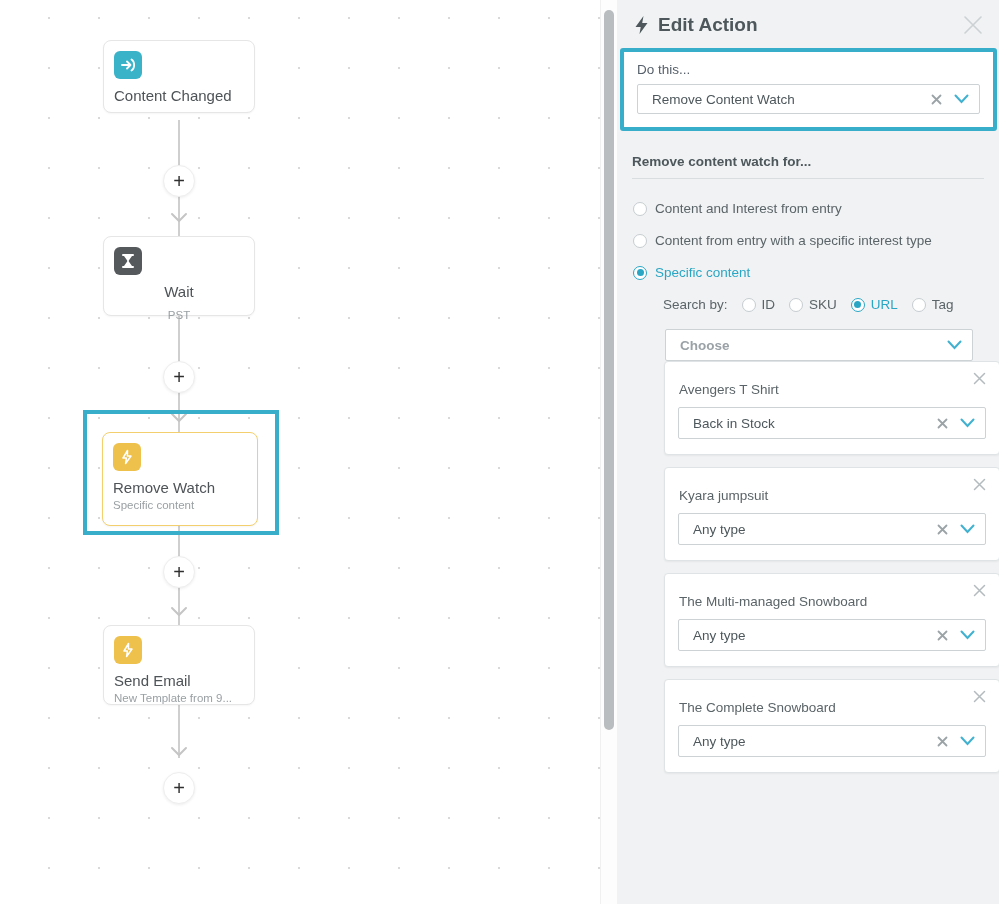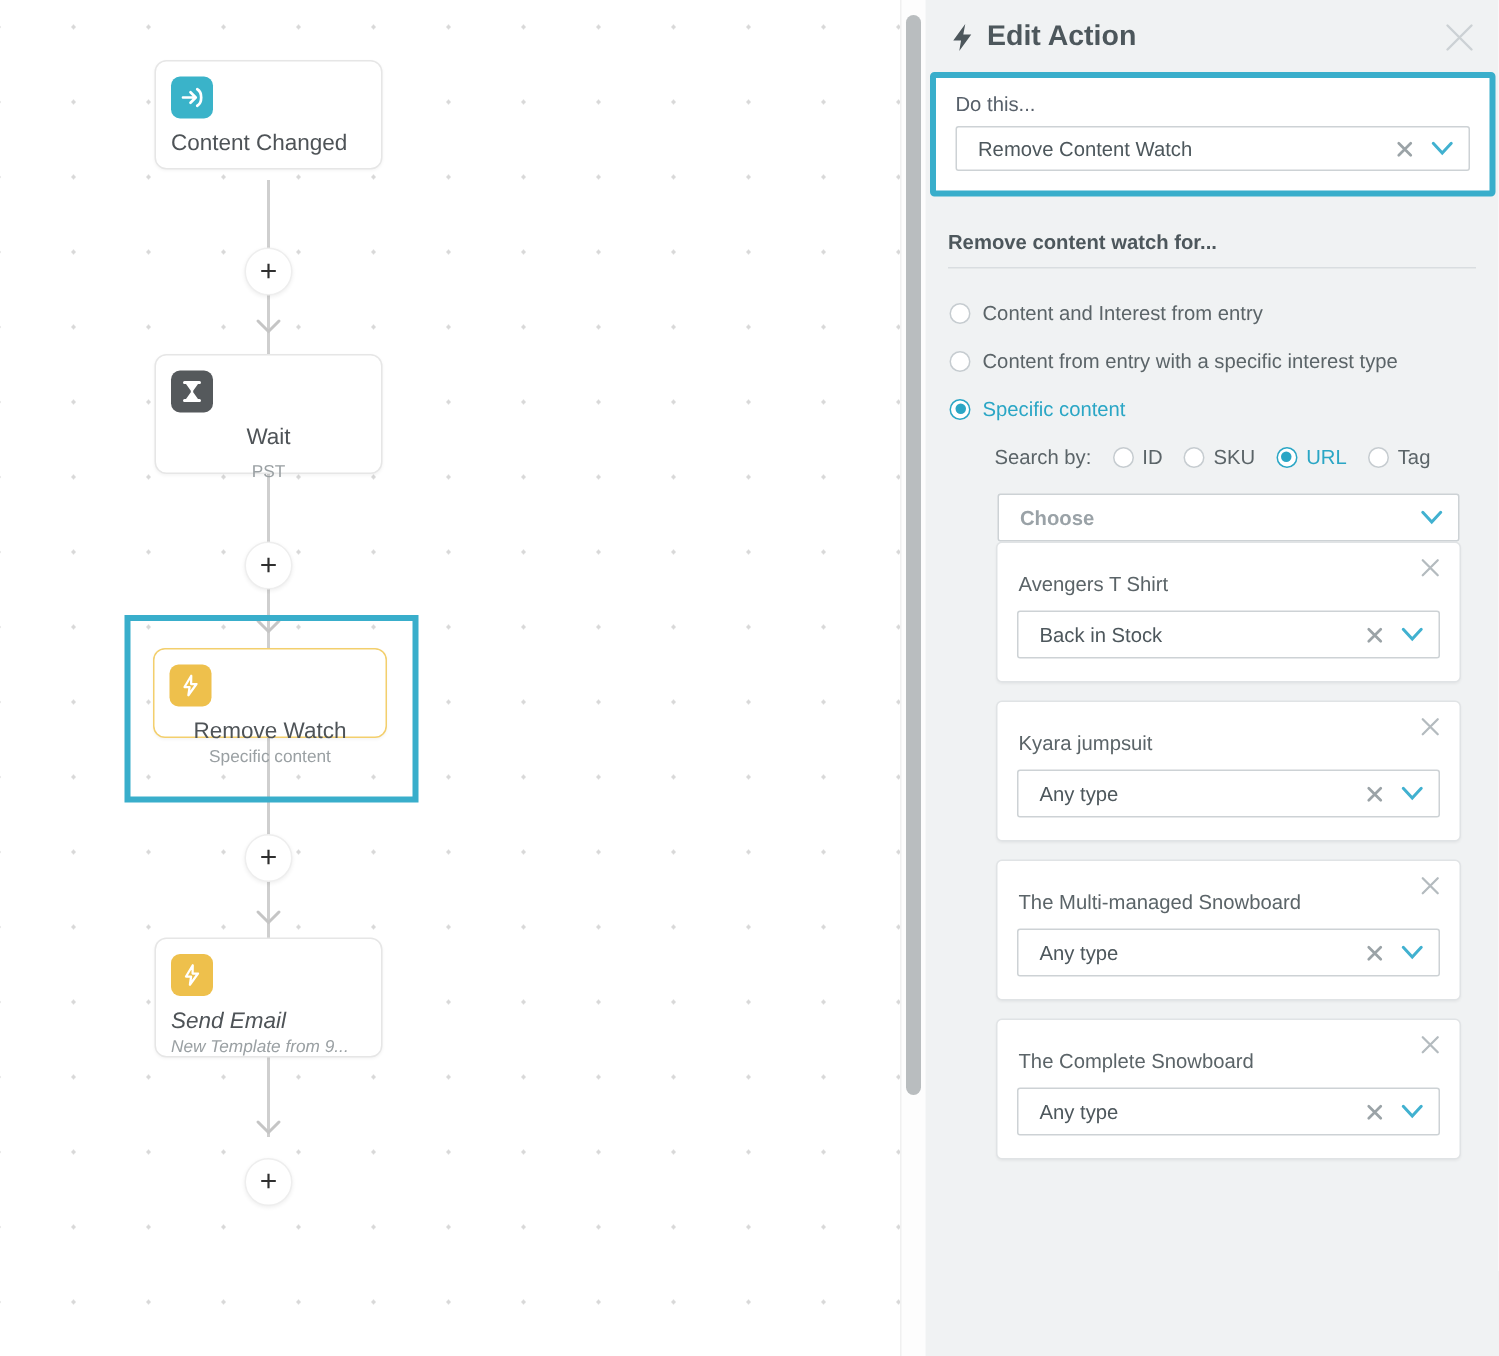--- a/index.html
+++ b/index.html
@@ -72,21 +72,21 @@
 
   .search-row { display:flex; align-items:center; margin:1px 0 0 46px; }
   .search-row .radio { margin-left:14px; margin-right:6px; }
   .search-label { font-size:13.5px; color:#5b6468; }
   .opt-label { font-size:13.5px; color:#5b6468; }
   .opt-label.teal { color:#2aa6c5; }
 
   .choose-wrap { margin:17px 0 0 48px; width:308px; }
   .choose-wrap .select { height:32px; }
 
-  .card { margin:0 0 12px 47px; width:310px; background:#fff;
+  .card { margin:0 0 12px 47px; width:336px; background:#fff;
     border:1px solid #e0e3e5; border-radius:4px; box-shadow:0 1px 2px rgba(0,0,0,.05);
     padding:12px 13px 15px 13px; position:relative; }
   .card:first-of-type { margin-top:36px; }
   .card-x { position:absolute; right:13px; top:10px; cursor:pointer; line-height:0; }
   .card-title { font-size:13.5px; color:#5b6468; margin:8px 1px 10px 1px; }
   .card .select { height:32px; }
 
   svg { display:block; }
 </style>
 </head>
@@ -129,31 +129,31 @@
       <svg width="18" height="18" viewBox="0 0 18 18">
           <path d="M4 3 h10 M4 15 h10" stroke="#fff" stroke-width="2" stroke-linecap="round"></path>
           <path d="M5 4 h8 L9.8 8.5 v1 L13 14 H5 l3.2-4.5 v-1 Z" fill="#fff"></path>
         </svg>
     </div>
     <div class="node-title">Wait</div>
     <div class="node-sub" style="margin-top:9px;">PST</div>
   </div>
 
   <div class="selection-box"></div>
-  <div class="node selected" style="height:60px;text-align:center;">
+  <div class="node selected" style="height:94px;">
     <div class="node-icon amber">
       <svg width="18" height="18" viewBox="0 0 18 18">
           <path d="M9.5 2.5 L5 10 h3.4 L7.6 15.5 L13 8 H9.4 Z" fill="none" stroke="#fff" stroke-width="1.5" stroke-linejoin="round"></path>
         </svg>
     </div>
     <div class="node-title">Remove Watch</div>
     <div class="node-sub">Specific content</div>
   </div>
 
-  <div class="node" style="top:625px; height:80px;font-style:italic;">
+  <div class="node" style="top:625px; height:80px;">
     <div class="node-icon amber">
       <svg width="18" height="18" viewBox="0 0 18 18">
           <path d="M9.5 2.5 L5 10 h3.4 L7.6 15.5 L13 8 H9.4 Z" fill="none" stroke="#fff" stroke-width="1.5" stroke-linejoin="round"></path>
         </svg>
     </div>
     <div class="node-title">Send Email</div>
     <div class="node-sub">New Template from 9...</div>
   </div>
 </div>
 

